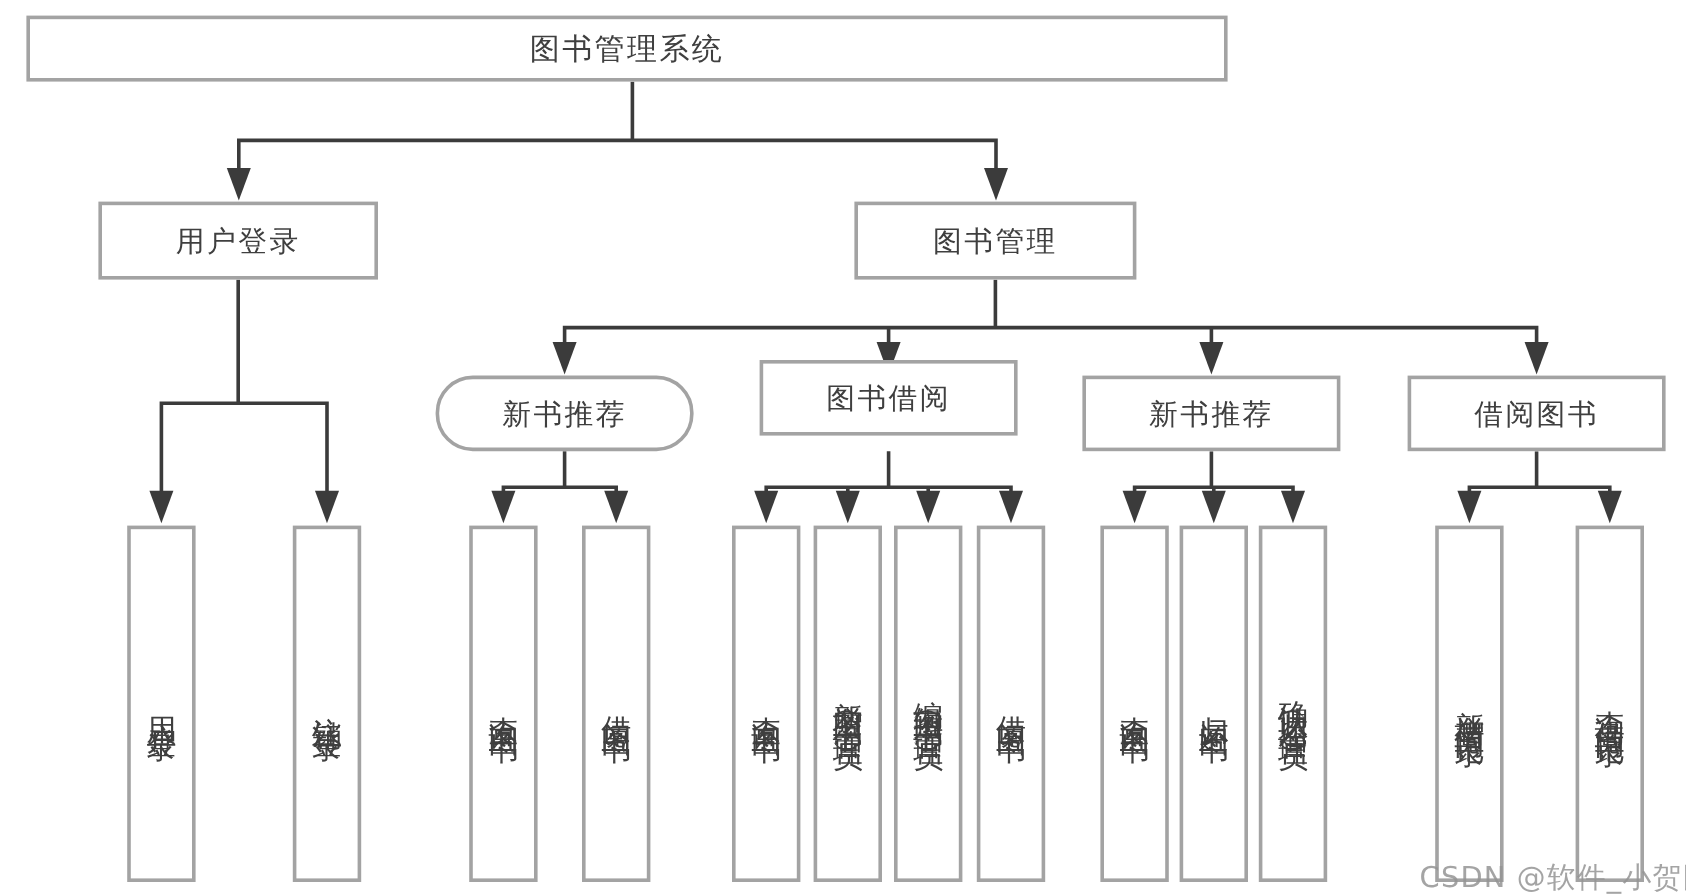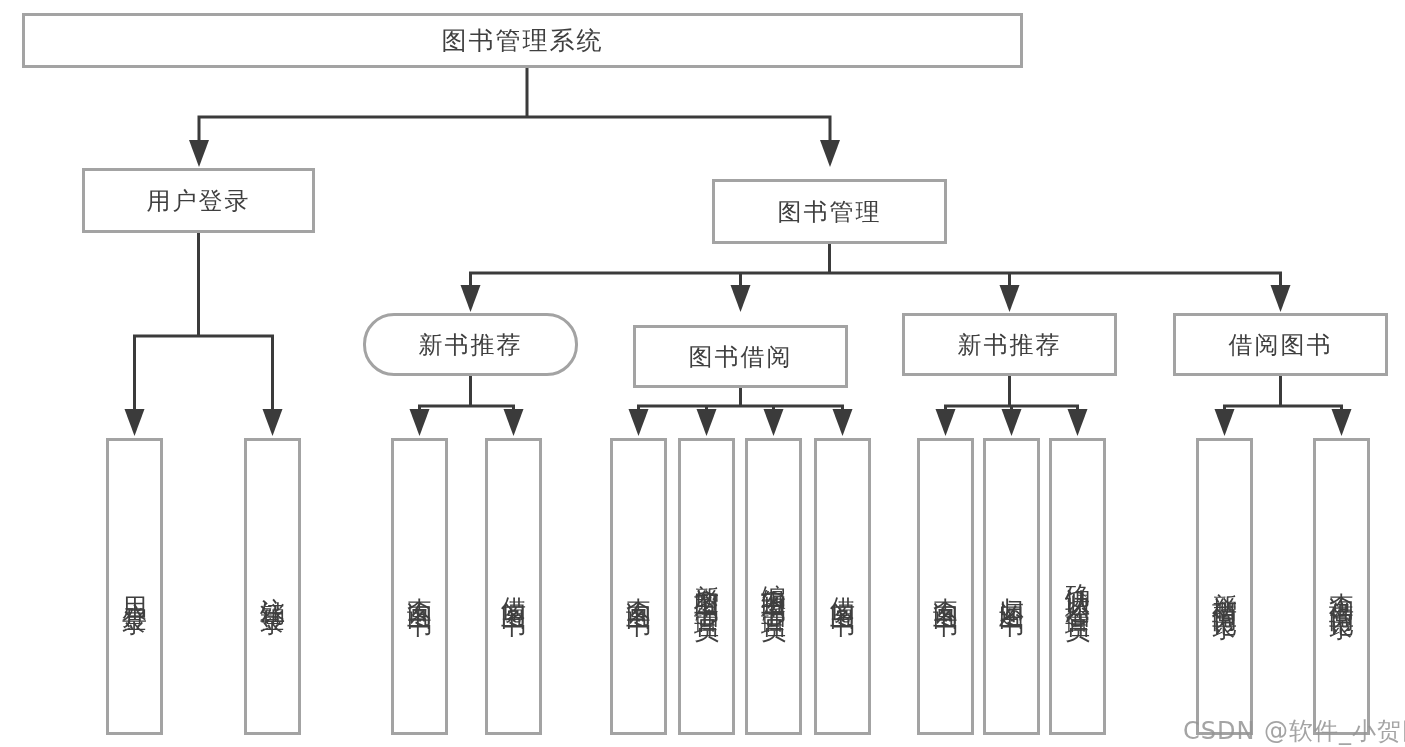--- a/index.html
+++ b/index.html
@@ -97,24 +97,24 @@
     <polygon points="1077.5,436 1067.5,409 1087.5,409"></polygon>
 
     <path d="M1280.5,376 V406 M1224.5,412 V406 H1341.5 V412"></path>
     <polygon points="1224.5,436 1214.5,409 1234.5,409"></polygon>
     <polygon points="1341.5,436 1331.5,409 1351.5,409"></polygon>
   </svg>
 
   <div class="node h root" style="left:22px;top:13px;width:1001px;height:55px;">图书管理系统</div>
 
   <div class="node h" style="left:82px;top:168px;width:233px;height:65px;">用户登录</div>
-  <div class="node h" style="left:712px;top:168px;width:235px;height:65px;margin-top:11px;">图书管理</div>
+  <div class="node h" style="left:712px;top:168px;width:235px;height:65px;">图书管理</div>
 
   <div class="node h" style="left:363px;top:313px;width:215px;height:63px;border-radius:31px;">新书推荐</div>
-  <div class="node h" style="left:633px;top:325px;width:215px;height:63px;">图书借阅</div>
+  <div class="node h" style="left:633px;top:300px;width:215px;height:63px;">图书借阅</div>
   <div class="node h" style="left:902px;top:313px;width:215px;height:63px;">新书推荐</div>
   <div class="node h" style="left:1173px;top:313px;width:215px;height:63px;">借阅图书</div>
 
   <div class="node leaf" style="left:106px;top:438px;width:57px;height:297px;">用户登录</div>
   <div class="node leaf" style="left:244px;top:438px;width:57px;height:297px;">注销登录</div>
 
   <div class="node leaf" style="left:391px;top:438px;width:57px;height:297px;">查询图书</div>
   <div class="node leaf" style="left:485px;top:438px;width:57px;height:297px;">借阅图书</div>
 
   <div class="node leaf" style="left:610px;top:438px;width:57px;height:297px;">查询图书</div>

